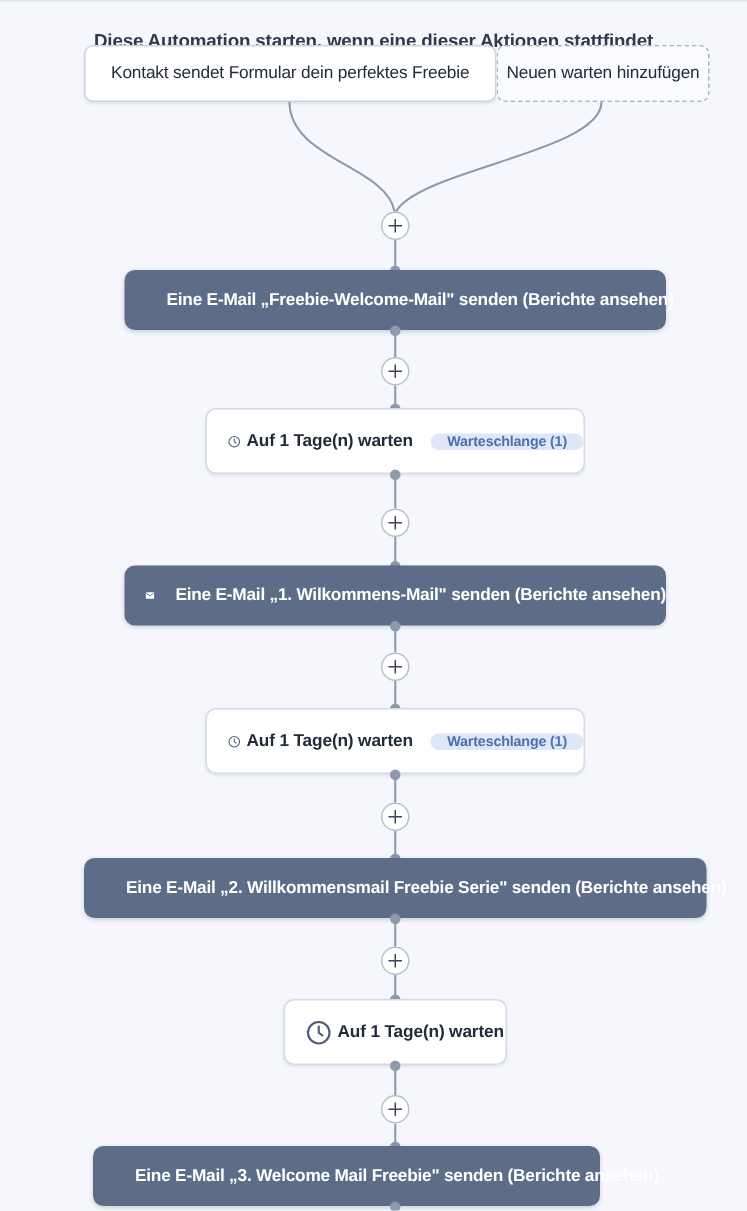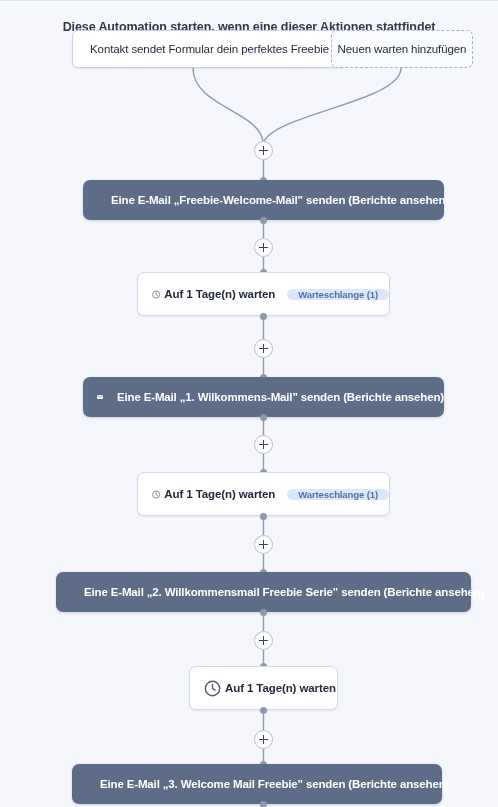--- a/index.html
+++ b/index.html
@@ -58,21 +58,20 @@
     align-items: center;
     justify-content: center;
     box-sizing: border-box;
     font-size: 11.5px;
     color: #222b3a;
     letter-spacing: -0.1px;
   }
   .trigger.solid {
     border: 1px solid #ccd2e0;
     box-shadow: 0 1px 2px rgba(60,72,100,.10);
-    margin-left: 16px;
   }
   .trigger.dashed {
     border: 1px dashed #aab2c6;
     background: #fafbfe;
   }
 
   
   .node-email {
     position: absolute;
     height: 40px;
@@ -259,21 +258,21 @@
   <div class="node-wait" style="left:189px; top:665px; width:149px;">
     <svg class="clock-icon" viewBox="0 0 18 18">
       <circle cx="9" cy="9" r="7.6" fill="none" stroke="#4e5a74" stroke-width="1.5"></circle>
       <path d="M 9 4.6 L 9 9 L 11.6 10.8" fill="none" stroke="#4e5a74" stroke-width="1.5" stroke-linecap="round"></path>
     </svg>
     <span class="label">Auf 1 Tage(n) warten</span>
   </div>
   <div class="dot" style="left:260px; top:706px;"></div>
 
   <div class="dot" style="left:260px; top:760px;"></div>
-  <div class="node-email" style="left:72px; top:763px; width:370px;">
+  <div class="node-email" style="left:62px; top:763px; width:338px;">
     <svg class="mail-icon" viewBox="0 0 20 15">
       <rect x="0.5" y="0.5" width="19" height="14" rx="1.5" fill="#ffffff"></rect>
       <path d="M 1.5 2 L 10 8.5 L 18.5 2" fill="none" stroke="#5d6d87" stroke-width="2"></path>
     </svg>
     <span class="label">Eine E-Mail „3. Welcome Mail Freebie" senden (Berichte ansehen)</span>
   </div>
   <div class="dot" style="left:260px; top:800px;"></div>
 
 </div>
 

